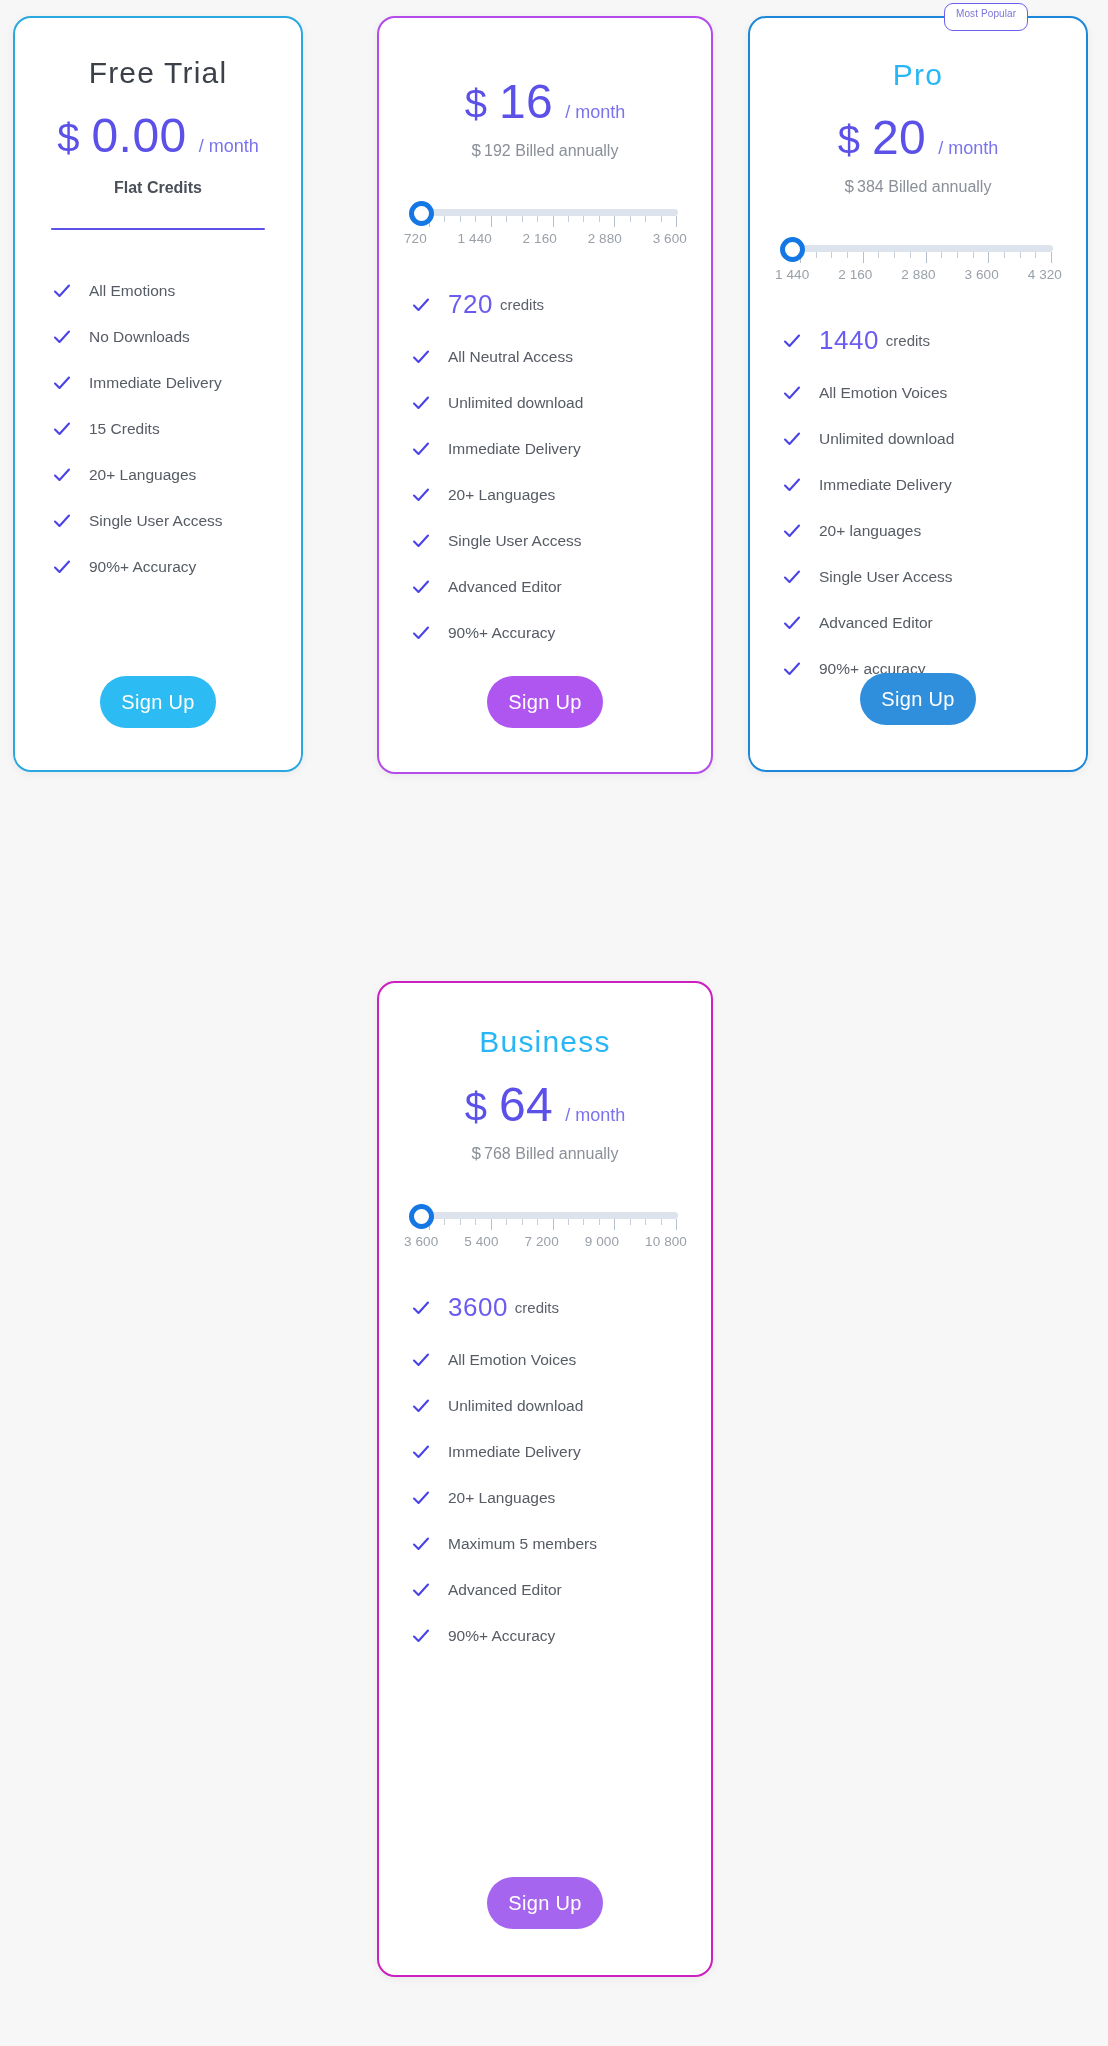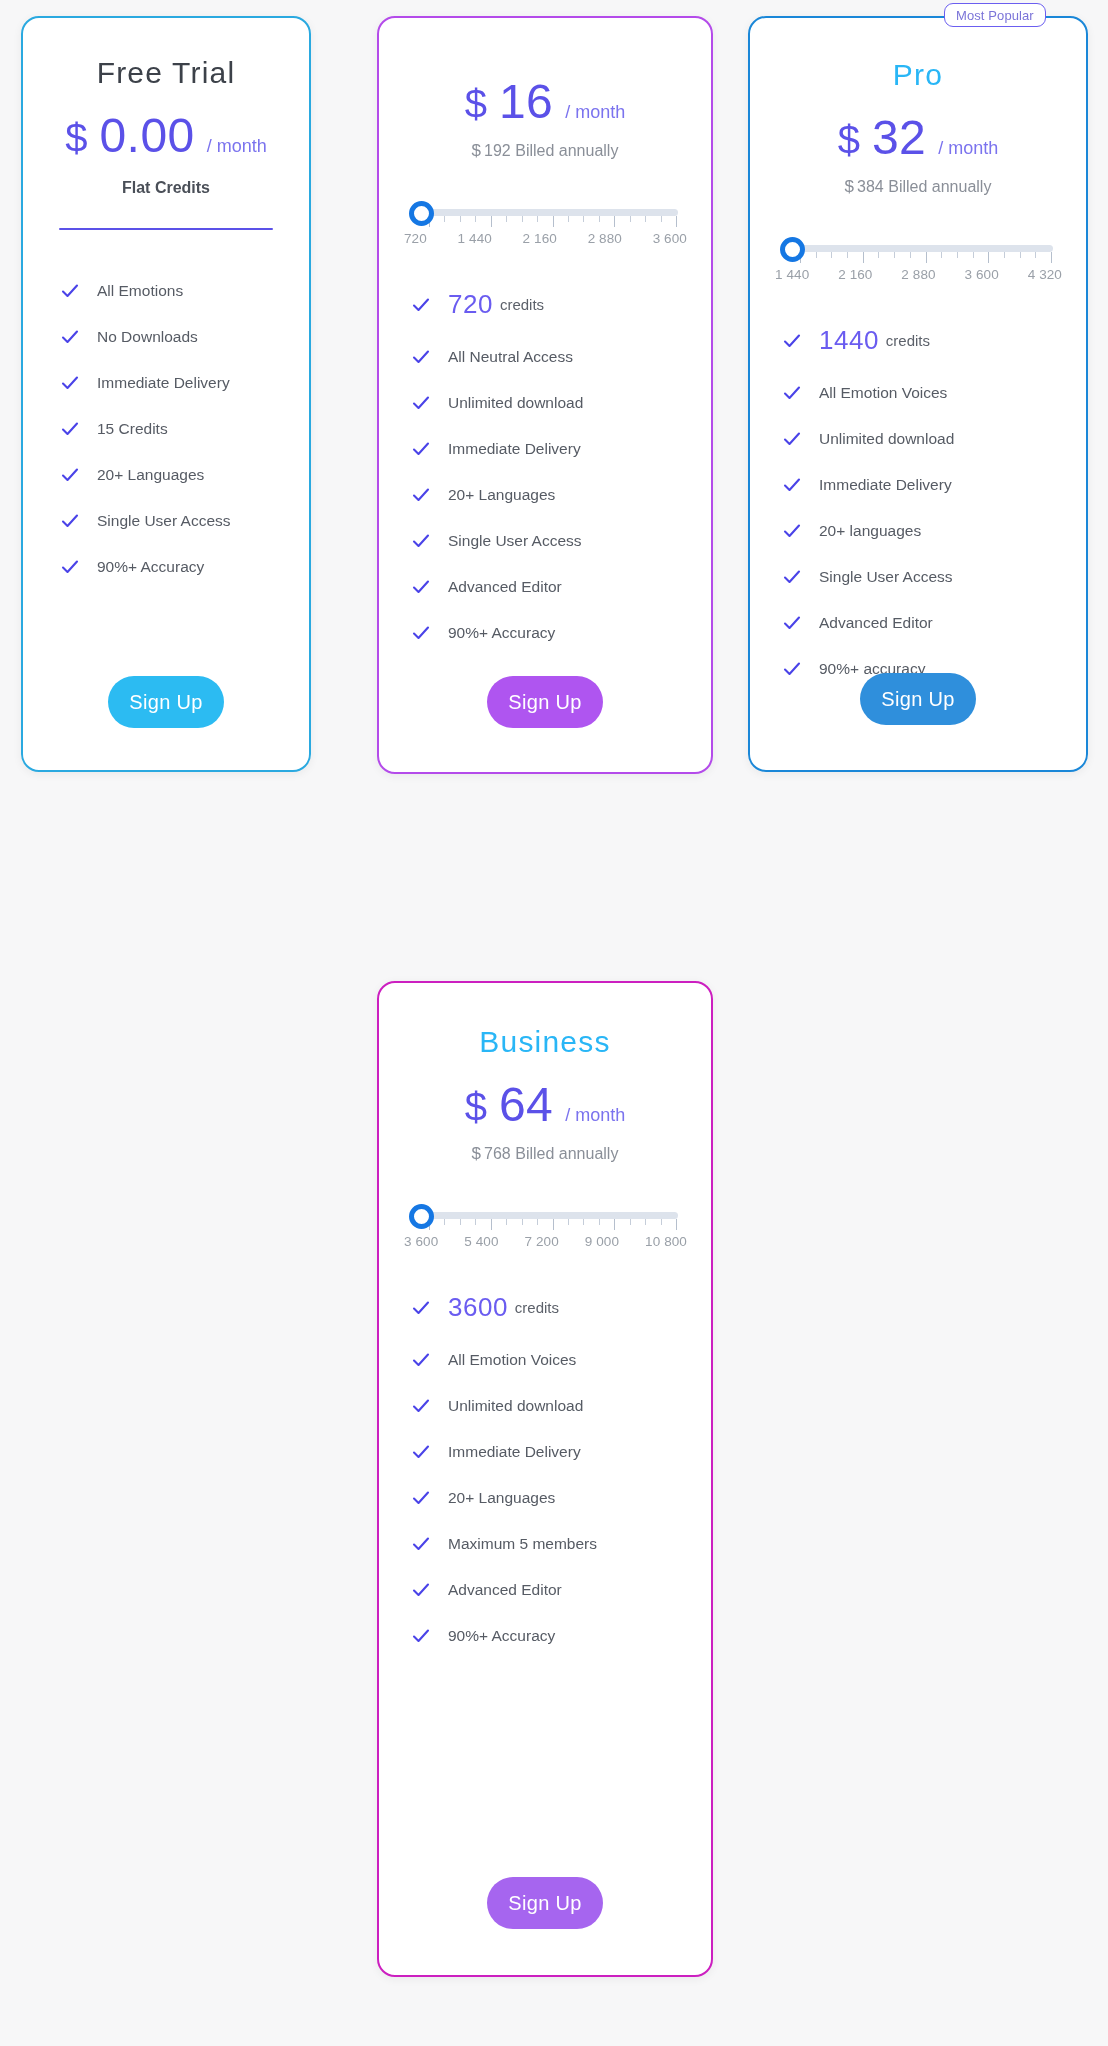--- a/index.html
+++ b/index.html
@@ -18,36 +18,36 @@
   }
 
   
   .card {
     position: absolute;
     background: #ffffff;
     border-radius: 18px;
     border: 2px solid #ccc;
     box-shadow: 0 2px 10px rgba(0,0,0,0.06);
   }
-  .card-free     { left: 21px;  top: 16px;   width: 290px;  height: 756px; border-color: #2aa9e0; border-radius: 18px; }
+  .card-free     { left: 13px;  top: 16px;   width: 290px;  height: 756px; border-color: #2aa9e0; border-radius: 18px; }
   .card-basic    { left: 377px; top: 16px;   width: 336px;  height: 758px; border-color: #b44bea; }
   .card-pro      { left: 748px; top: 16px;   width: 340px;  height: 756px; border-color: #1a87d8; }
   .card-business { left: 377px; top: 981px; width: 336px;  height: 996px; border-color: #cc1fc0; }
 
   
   .badge {
     position: absolute;
     left: 944px;
     top: 3px;
-    padding: 4px 11px 3px;
+    padding: 4px 11px 11px;
     border: 1.5px solid #6b5ef0;
     border-radius: 9px;
     background: #ffffff;
     color: #7b74d8;
-    font-size: 13px;
+    font-size: 10px;
     letter-spacing: .1px;
     z-index: 5;
     white-space: nowrap;
   }
 
   
   .plan-title {
     text-align: center;
     font-size: 30px;
     font-weight: 400;
@@ -388,21 +388,21 @@
     <button class="btn btn-basic">Sign Up</button>
   </div>
 
   <div class="badge">Most Popular</div>
   <div class="card card-pro">
     <div style="padding-top:40px;">
       <div class="plan-title title-accent">Pro</div>
 
       <div class="price-row">
         <span class="price-cur">$</span>
-        <span class="price-val">32</span>
+        <span class="price-val">20</span>
         <span class="price-per">/ month</span>
       </div>
 
       <div class="billed">
         <span class="cur">$</span><span>384 Billed annually</span>
       </div>
 
       <div class="slider-wrap">
         <div class="track"></div>
         <div class="ticks">

